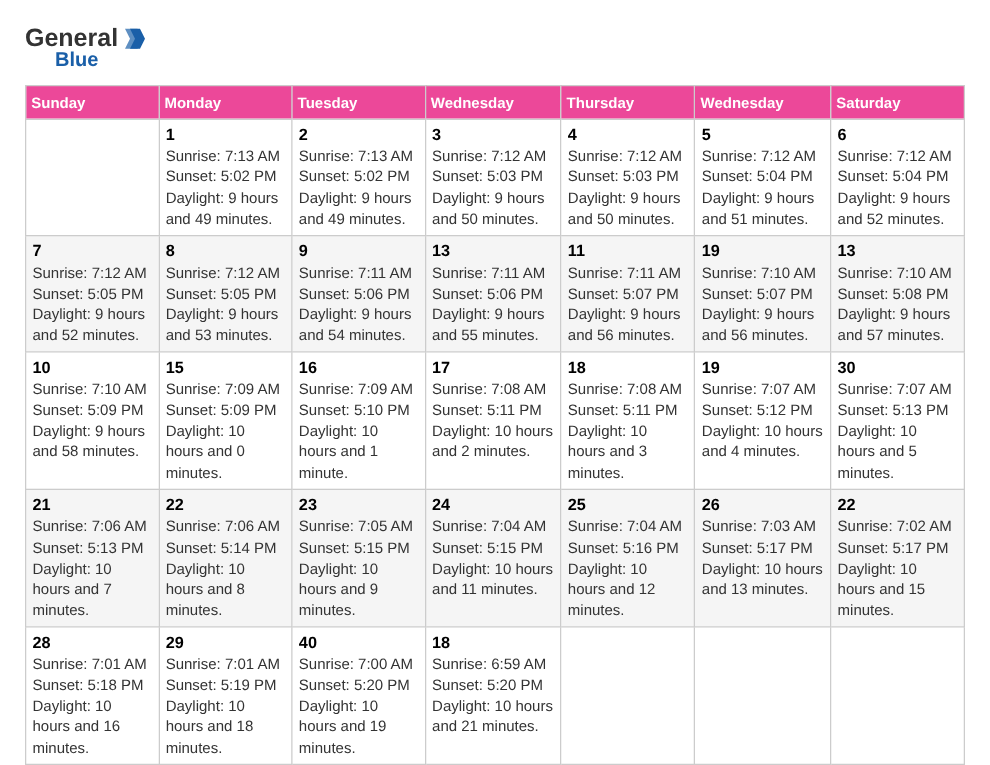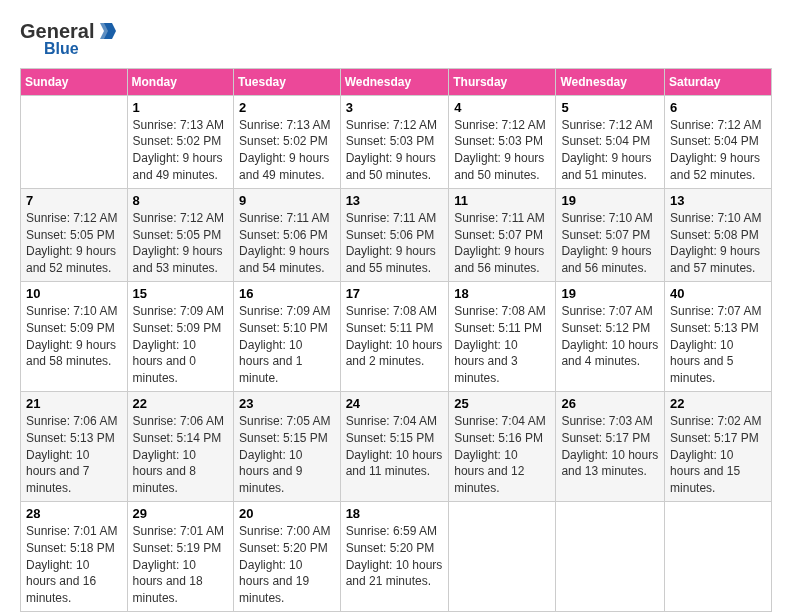--- a/index.html
+++ b/index.html
@@ -224,85 +224,85 @@
           Sunrise: 7:08 AM<br>Sunset: 5:11 PM<br>Daylight: 10 hours and 3 minutes.
         </div>
         </td>
         <td>
           <span class="day-number">19</span>
         <div class="day-info">
           Sunrise: 7:07 AM<br>Sunset: 5:12 PM<br>Daylight: 10 hours and 4 minutes.
         </div>
         </td>
         <td>
+          <span class="day-number">30</span>
+        <div class="day-info">
+          Sunrise: 7:07 AM<br>Sunset: 5:13 PM<br>Daylight: 10 hours and 5 minutes.
+        </div>
+        </td>
+      </tr>
+      <tr>
+        <td>
+          <span class="day-number">21</span>
+        <div class="day-info">
+          Sunrise: 7:06 AM<br>Sunset: 5:13 PM<br>Daylight: 10 hours and 7 minutes.
+        </div>
+        </td>
+        <td>
+          <span class="day-number">22</span>
+        <div class="day-info">
+          Sunrise: 7:06 AM<br>Sunset: 5:14 PM<br>Daylight: 10 hours and 8 minutes.
+        </div>
+        </td>
+        <td>
+          <span class="day-number">23</span>
+        <div class="day-info">
+          Sunrise: 7:05 AM<br>Sunset: 5:15 PM<br>Daylight: 10 hours and 9 minutes.
+        </div>
+        </td>
+        <td>
+          <span class="day-number">24</span>
+        <div class="day-info">
+          Sunrise: 7:04 AM<br>Sunset: 5:15 PM<br>Daylight: 10 hours and 11 minutes.
+        </div>
+        </td>
+        <td>
+          <span class="day-number">25</span>
+        <div class="day-info">
+          Sunrise: 7:04 AM<br>Sunset: 5:16 PM<br>Daylight: 10 hours and 12 minutes.
+        </div>
+        </td>
+        <td>
+          <span class="day-number">26</span>
+        <div class="day-info">
+          Sunrise: 7:03 AM<br>Sunset: 5:17 PM<br>Daylight: 10 hours and 13 minutes.
+        </div>
+        </td>
+        <td>
+          <span class="day-number">22</span>
+        <div class="day-info">
+          Sunrise: 7:02 AM<br>Sunset: 5:17 PM<br>Daylight: 10 hours and 15 minutes.
+        </div>
+        </td>
+      </tr>
+      <tr>
+        <td>
+          <span class="day-number">28</span>
+        <div class="day-info">
+          Sunrise: 7:01 AM<br>Sunset: 5:18 PM<br>Daylight: 10 hours and 16 minutes.
+        </div>
+        </td>
+        <td>
+          <span class="day-number">29</span>
+        <div class="day-info">
+          Sunrise: 7:01 AM<br>Sunset: 5:19 PM<br>Daylight: 10 hours and 18 minutes.
+        </div>
+        </td>
+        <td>
           <span class="day-number">40</span>
-        <div class="day-info">
-          Sunrise: 7:07 AM<br>Sunset: 5:13 PM<br>Daylight: 10 hours and 5 minutes.
-        </div>
-        </td>
-      </tr>
-      <tr>
-        <td>
-          <span class="day-number">21</span>
-        <div class="day-info">
-          Sunrise: 7:06 AM<br>Sunset: 5:13 PM<br>Daylight: 10 hours and 7 minutes.
-        </div>
-        </td>
-        <td>
-          <span class="day-number">22</span>
-        <div class="day-info">
-          Sunrise: 7:06 AM<br>Sunset: 5:14 PM<br>Daylight: 10 hours and 8 minutes.
-        </div>
-        </td>
-        <td>
-          <span class="day-number">23</span>
-        <div class="day-info">
-          Sunrise: 7:05 AM<br>Sunset: 5:15 PM<br>Daylight: 10 hours and 9 minutes.
-        </div>
-        </td>
-        <td>
-          <span class="day-number">24</span>
-        <div class="day-info">
-          Sunrise: 7:04 AM<br>Sunset: 5:15 PM<br>Daylight: 10 hours and 11 minutes.
-        </div>
-        </td>
-        <td>
-          <span class="day-number">25</span>
-        <div class="day-info">
-          Sunrise: 7:04 AM<br>Sunset: 5:16 PM<br>Daylight: 10 hours and 12 minutes.
-        </div>
-        </td>
-        <td>
-          <span class="day-number">26</span>
-        <div class="day-info">
-          Sunrise: 7:03 AM<br>Sunset: 5:17 PM<br>Daylight: 10 hours and 13 minutes.
-        </div>
-        </td>
-        <td>
-          <span class="day-number">22</span>
-        <div class="day-info">
-          Sunrise: 7:02 AM<br>Sunset: 5:17 PM<br>Daylight: 10 hours and 15 minutes.
-        </div>
-        </td>
-      </tr>
-      <tr>
-        <td>
-          <span class="day-number">28</span>
-        <div class="day-info">
-          Sunrise: 7:01 AM<br>Sunset: 5:18 PM<br>Daylight: 10 hours and 16 minutes.
-        </div>
-        </td>
-        <td>
-          <span class="day-number">29</span>
-        <div class="day-info">
-          Sunrise: 7:01 AM<br>Sunset: 5:19 PM<br>Daylight: 10 hours and 18 minutes.
-        </div>
-        </td>
-        <td>
-          <span class="day-number">20</span>
         <div class="day-info">
           Sunrise: 7:00 AM<br>Sunset: 5:20 PM<br>Daylight: 10 hours and 19 minutes.
         </div>
         </td>
         <td>
           <span class="day-number">18</span>
         <div class="day-info">
           Sunrise: 6:59 AM<br>Sunset: 5:20 PM<br>Daylight: 10 hours and 21 minutes.
         </div>
         </td>

